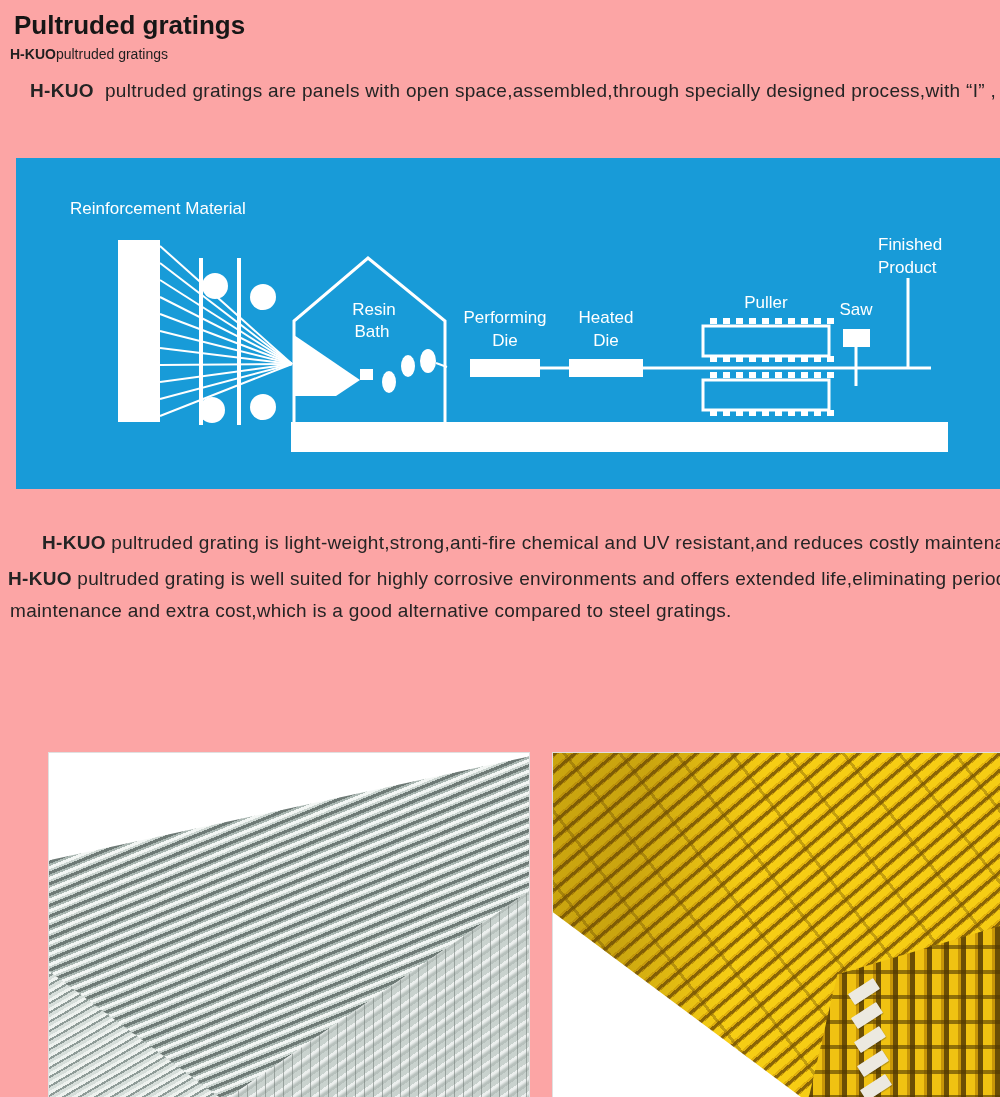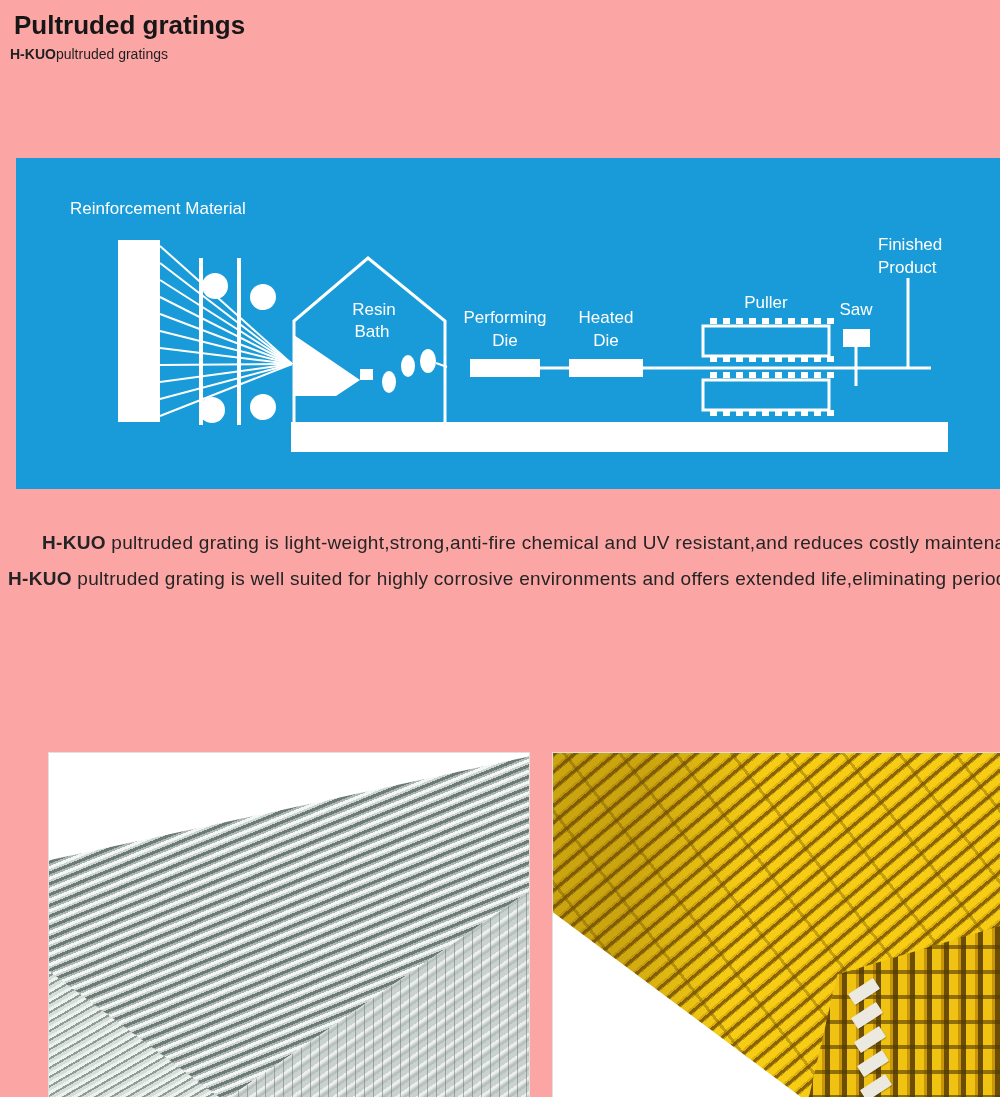--- a/index.html
+++ b/index.html
@@ -83,20 +83,21 @@
 </style>
 </head>
 <body>
 
 <div class="page">
 
   <h1 class="title">Pultruded gratings</h1>
 
   <div class="subtitle t"><b>H-KUO</b><span>pultruded gratings</span></div>
 
+  <div class="bodyline" style="left:30px; top:80px;"><b>H-KUO</b><span>  pultruded gratings are panels with open space,assembled,through specially designed process,with “I” ,</span></div>
 
   <div class="diagram">
     <svg viewBox="0 0 987 331" width="987" height="331">
       <defs>
         <g id="teeth" fill="#ffffff">
           <rect x="694" y="0" width="7" height="6"></rect>
             <rect x="707" y="0" width="7" height="6"></rect>
           <rect x="720" y="0" width="7" height="6"></rect>
             <rect x="733" y="0" width="7" height="6"></rect>
           <rect x="746" y="0" width="7" height="6"></rect>
@@ -172,20 +173,21 @@
       <text x="590" y="188" text-anchor="middle">Die</text>
       <text x="750" y="150" text-anchor="middle">Puller</text>
       <text x="840" y="157" text-anchor="middle">Saw</text>
       <text x="862" y="92">Finished</text>
       <text x="862" y="115">Product</text>
     </svg>
   </div>
 
   <div class="bodyline" style="left:42px; top:532px;"><b>H-KUO</b><span> pultruded grating is light-weight,strong,anti-fire chemical and UV resistant,and reduces costly maintenance</span></div>
   <div class="bodyline" style="left:8px; top:568px;"><b>H-KUO</b><span> pultruded grating is well suited for highly corrosive environments and offers extended life,eliminating periodic</span></div>
+  <div class="bodyline" style="left:10px; top:600px;"><span>maintenance and extra cost,which is a good alternative compared to steel gratings.</span></div>
 
   <figure class="photo" id="photoL">
     <div class="layer steel-top"></div>
     <div class="layer steel-front"></div>
     <div class="layer steel-end"></div>
   </figure>
 
   <figure class="photo" id="photoR">
     <div class="layer frp-main"></div>
     <div class="layer frp-shade"></div>

